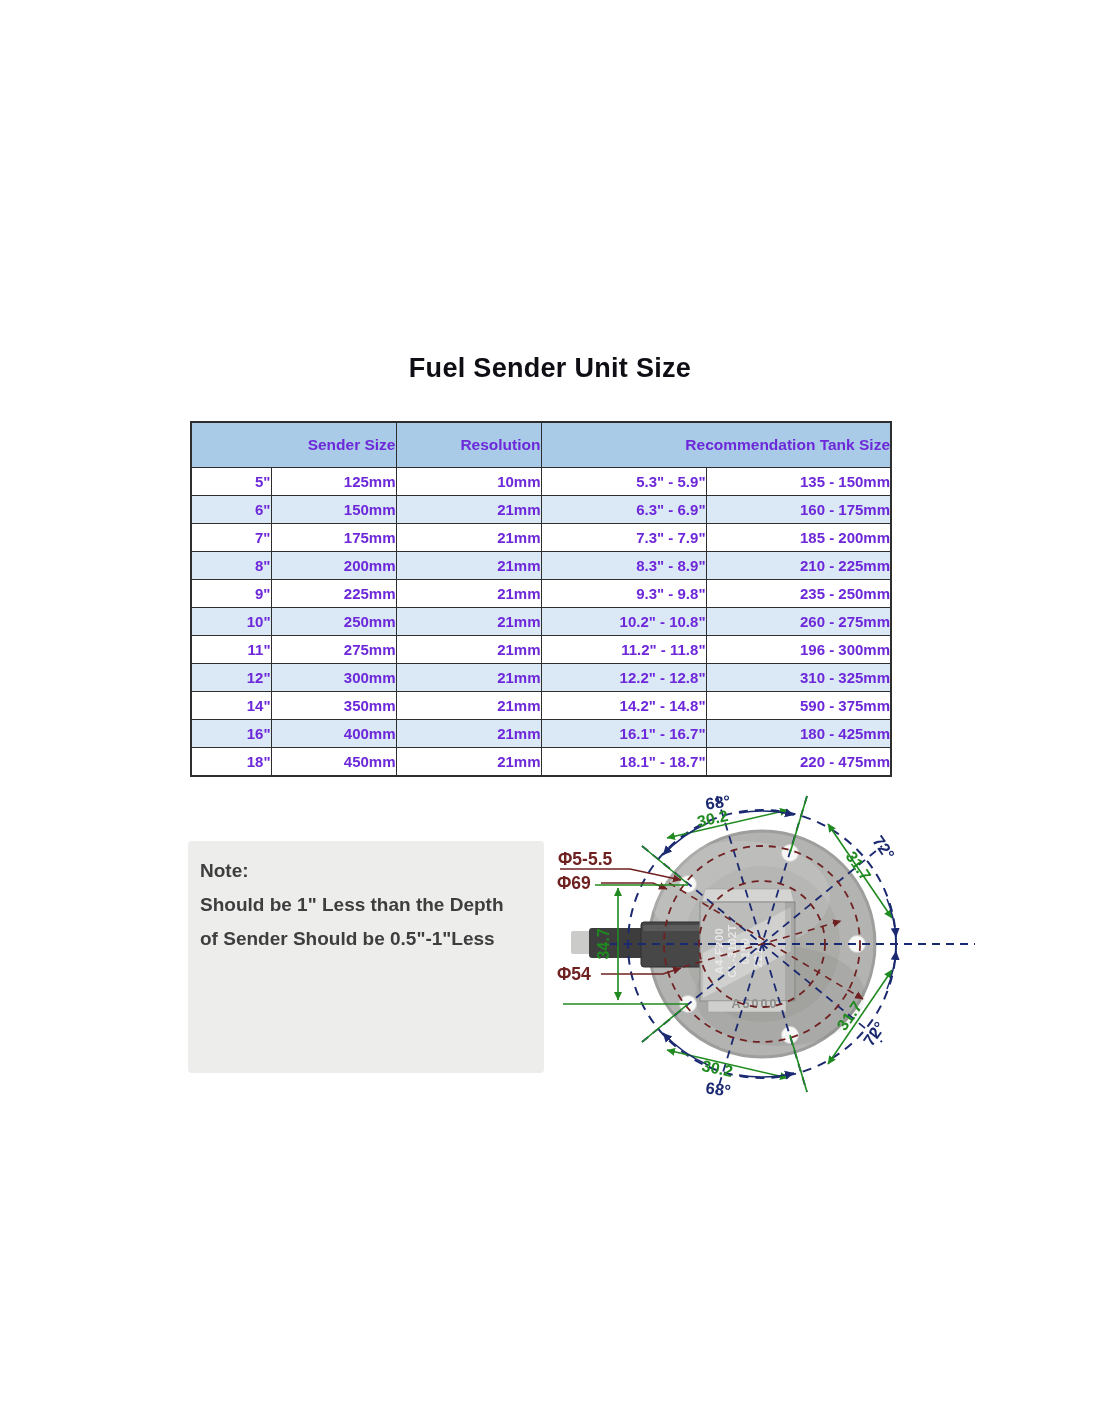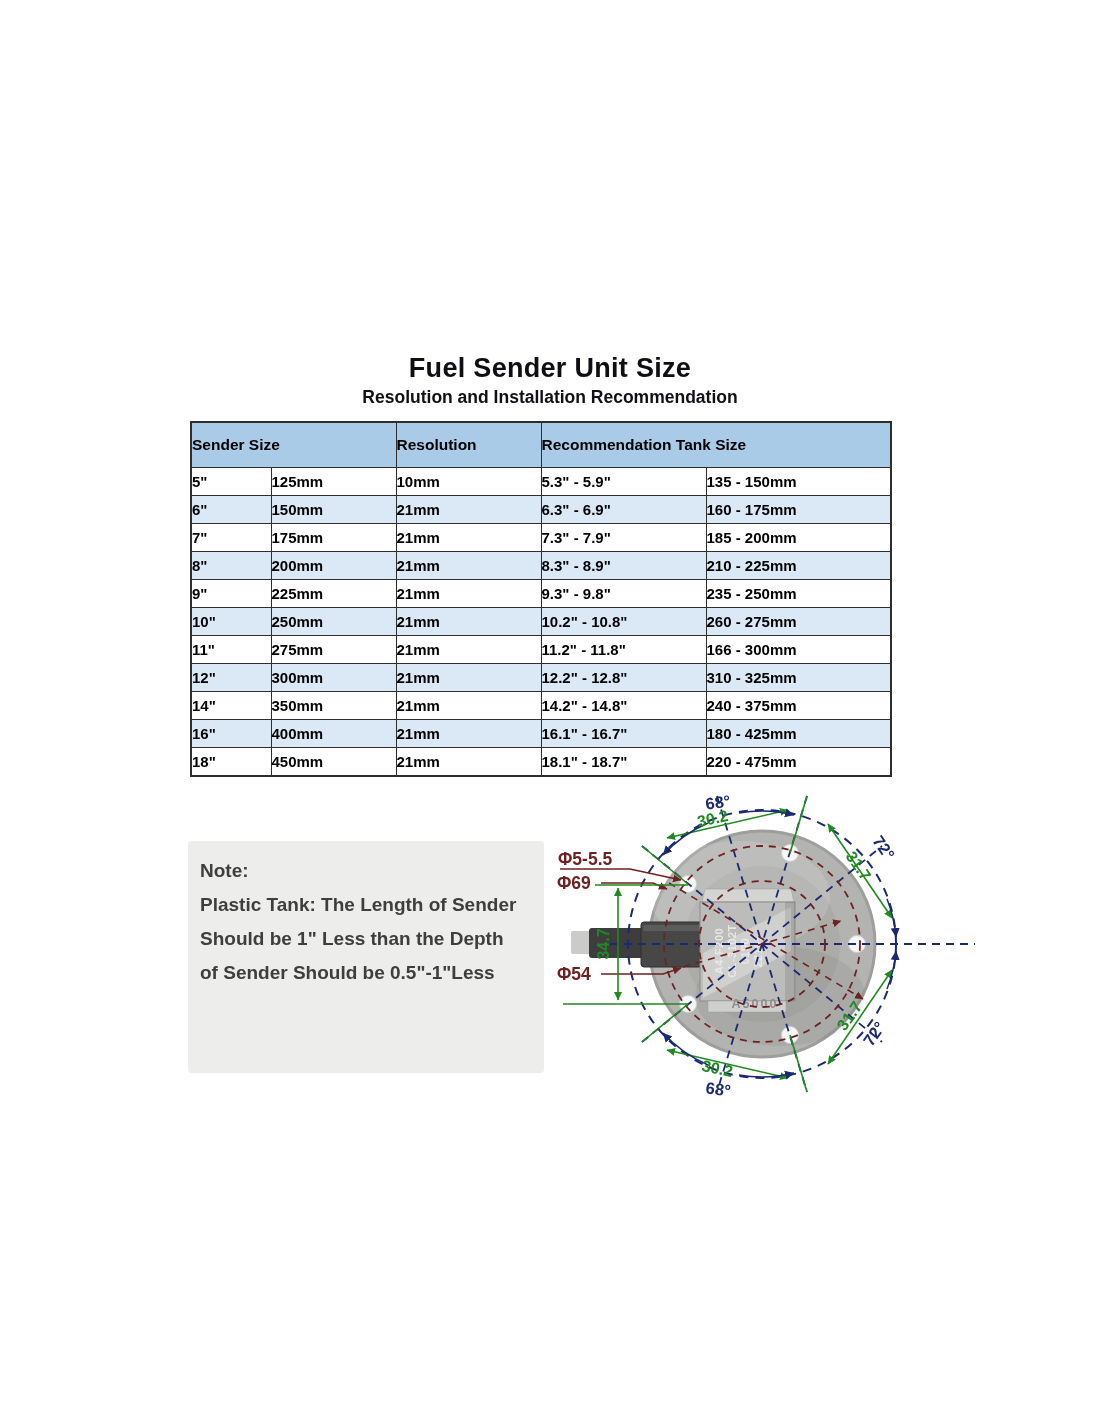--- a/index.html
+++ b/index.html
@@ -4,43 +4,42 @@
 <style>
   html,body{margin:0;padding:0;background:#fff;}
   .page{position:relative;width:1100px;height:1422px;background:#ffffff;overflow:hidden;
         font-family:"Liberation Sans",sans-serif;margin-top:16px;}
   .title{position:absolute;top:337px;left:0;width:1100px;text-align:center;
          font-size:27px;font-weight:bold;color:#0e0e14;letter-spacing:.3px;}
   .subtitle{position:absolute;top:371px;left:0;width:1100px;text-align:center;
          font-size:17.5px;font-weight:bold;color:#101016;}
   table.spec{position:absolute;left:190px;top:405px;width:700px;border-collapse:collapse;
          border:2px solid #2e2e2e;table-layout:fixed;}
-  table.spec th,table.spec td{border:1px solid #2e2e2e;text-align:left;vertical-align:middle;
-         font-weight:bold;color:#000000;padding:0;}
+  table.spec th,table.spec td{border:1px solid #2e2e2e;text-align:right;vertical-align:middle;
+         font-weight:bold;color:#6d28d9;padding:0;}
   table.spec th{height:44px;background:#a9cbe7;font-size:15.5px;}
   table.spec td{height:27px;font-size:15px;background:#ffffff;}
   table.spec tbody tr:nth-child(even) td{background:#dbe8f6;}
   .c1{width:80px}.c2{width:125px}.c3{width:145px}.c4{width:165px}.c5{width:185px}
   .note{position:absolute;left:188px;top:825px;width:356px;height:232px;box-sizing:border-box;
         background:#ededec;border-radius:4px;padding:13px 6px 10px 12px;
         color:#3e3e3e;font-size:19px;font-weight:bold;line-height:34px;white-space:nowrap;}
   svg.diagram{position:absolute;left:555px;top:765px;width:460px;height:330px;
         font-family:"Liberation Sans",sans-serif;}
   svg.diagram text{font-weight:bold;}
   .tx-green{fill:#1f8a1f;font-size:16px;}
   .tx-navy{fill:#1b2a70;font-size:16.5px;}
   .tx-maroon{fill:#6f2020;font-size:17.5px;}
 </style>
 </head>
 <body>
 
 <div class="page">
 
   <div class="title">Fuel Sender Unit Size</div>
-  <div class="subtitle">Resolution and Installation Recommendation</div>
 
   <table class="spec">
     <colgroup>
       <col class="c1">
         <col class="c2">
         <col class="c3">
         <col class="c4">
         <col class="c5">
     </colgroup>
     <thead>
@@ -91,56 +90,55 @@
           <td>250mm</td>
           <td>21mm</td>
           <td>10.2" - 10.8"</td>
           <td>260 - 275mm</td>
         </tr>
         <tr>
           <td>11"</td>
           <td>275mm</td>
           <td>21mm</td>
           <td>11.2" - 11.8"</td>
-          <td>166 - 300mm</td>
+          <td>196 - 300mm</td>
         </tr>
         <tr>
           <td>12"</td>
           <td>300mm</td>
           <td>21mm</td>
           <td>12.2" - 12.8"</td>
           <td>310 - 325mm</td>
         </tr>
         <tr>
           <td>14"</td>
           <td>350mm</td>
           <td>21mm</td>
           <td>14.2" - 14.8"</td>
-          <td>240 - 375mm</td>
+          <td>590 - 375mm</td>
         </tr>
         <tr>
           <td>16"</td>
           <td>400mm</td>
           <td>21mm</td>
           <td>16.1" - 16.7"</td>
           <td>180 - 425mm</td>
         </tr>
         <tr>
           <td>18"</td>
           <td>450mm</td>
           <td>21mm</td>
           <td>18.1" - 18.7"</td>
           <td>220 - 475mm</td>
         </tr>
       </tbody>
   </table>
 
   <div class="note">
     <div>Note:</div>
-    <div>Plastic Tank: The Length of Sender</div>
     <div>Should be 1" Less than the Depth</div>
     <div>of Sender Should be 0.5"-1"Less</div>
   </div>
 
   <svg class="diagram" viewBox="0 0 460 330">
     <defs>
       <marker id="mg" markerWidth="10" markerHeight="10" refX="8" refY="4.5" orient="auto-start-reverse" markerUnits="userSpaceOnUse">
         <path d="M0,0.5 L8.5,4.5 L0,8.5 z" fill="#1f8a1f"></path>
       </marker>
       <marker id="mn" markerWidth="11" markerHeight="11" refX="9" refY="5" orient="auto-start-reverse" markerUnits="userSpaceOnUse">

